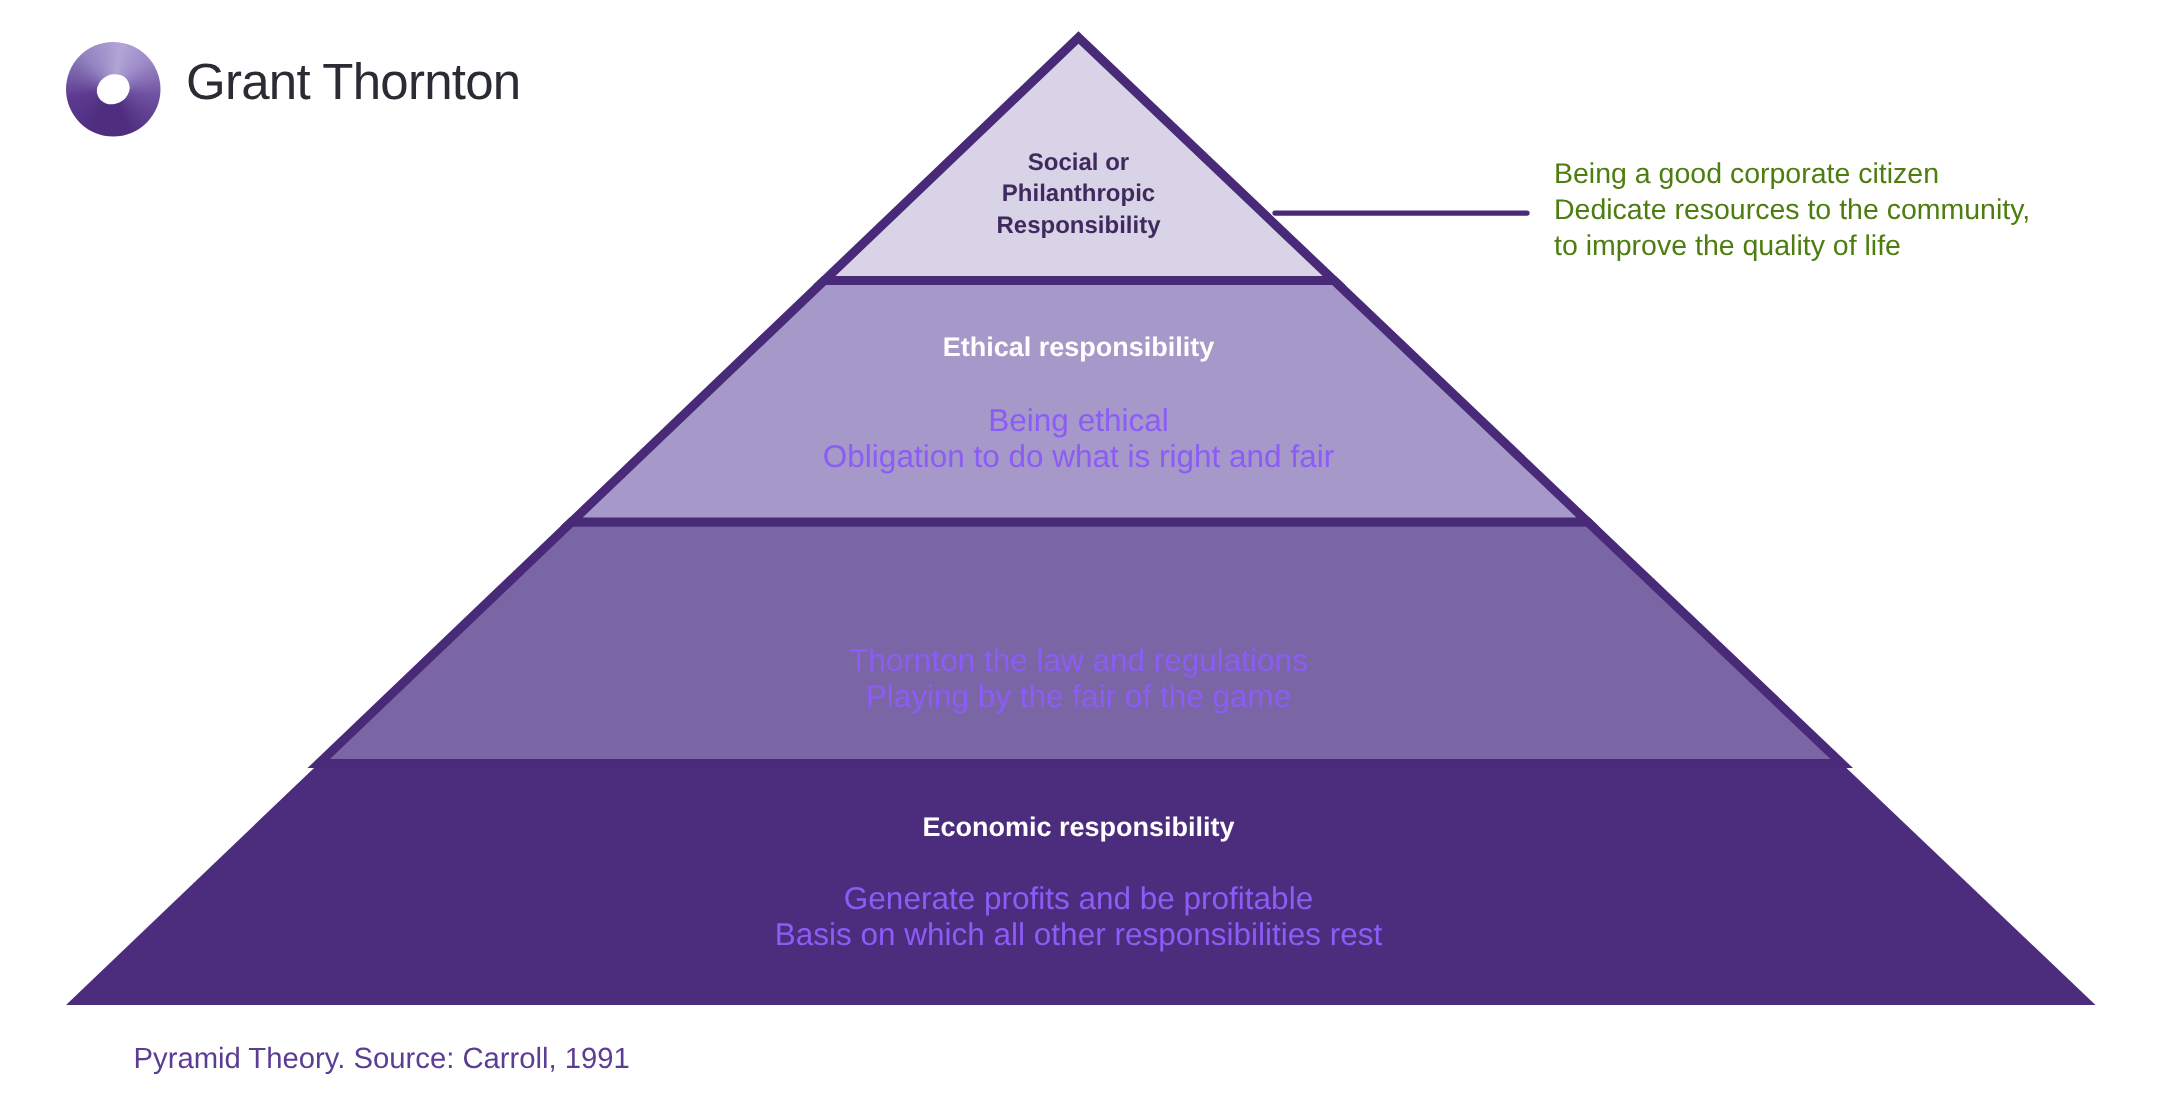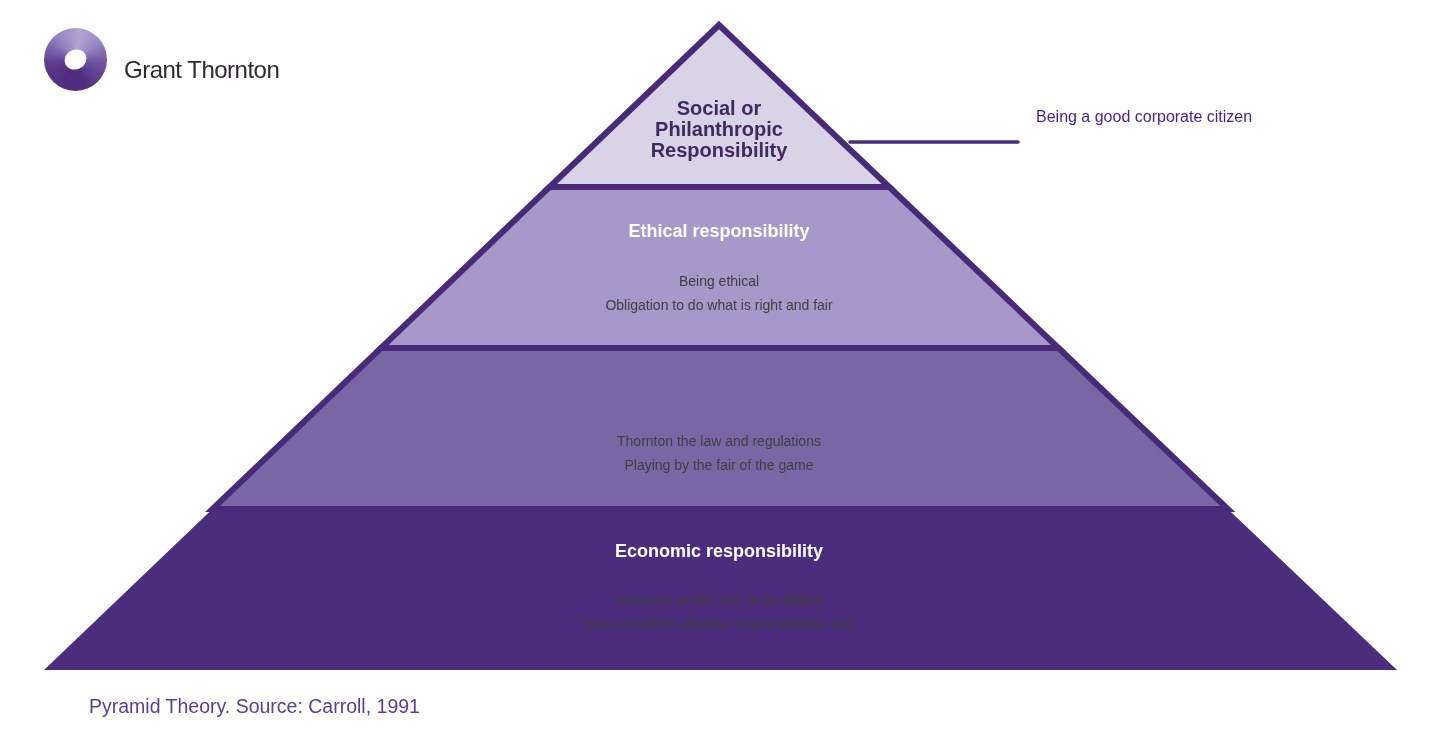--- a/index.html
+++ b/index.html
@@ -16,41 +16,40 @@
     background: conic-gradient(from 210deg,
       #4f2d7f 0deg, #5d3b90 50deg, #9383c1 110deg, #b2a5d6 160deg,
       #9c8ac8 200deg, #6e519f 250deg, #4f2d7f 310deg, #4f2d7f 360deg);
   }
   .roundel::after {
     content:""; position:absolute; inset:21px; background:#ffffff;
     border-radius:62% 45% 62% 45%; transform:rotate(18deg);
   }
   .brand-name {
     position:absolute; left:124px; top:36px;
-    font-size:24px; font-weight:500; letter-spacing:-0.5px;
+    font-size:34px; font-weight:500; letter-spacing:-0.5px;
     color:#2e2a33;
-    margin-top:20px;
   }
   
   .pyramid-svg { position:absolute; left:0; top:0; }
   
   .tier-text {
     position:absolute; left:719px; transform:translateX(-50%);
     width:720px; text-align:center;
   }
-  .tier1-title { top:98px; font-size:20px; font-weight:700; line-height:21px; color:#3f2a5e; }
+  .tier1-title { top:98px; font-size:16px; font-weight:700; line-height:21px; color:#3f2a5e; }
   .tier-title  { font-size:18px; font-weight:700; color:#ffffff; }
-  .tier-body   { font-size:14px; font-weight:400; line-height:24px; color:#404040; }
+  .tier-body   { font-size:21px; font-weight:400; line-height:24px; color:#8b5cf6; }
   #t2-title { top:221px; }  #t2-body { top:269px; }
   #t3-title { top:382px; }  #t3-body { top:429px; }
   #t4-title { top:541px; }  #t4-body { top:588px; }
   
   .annotation {
     position:absolute; left:1036px; top:105px; width:380px;
-    font-size:16px; font-weight:500; line-height:24px; color:#4c1d95;
+    font-size:19px; font-weight:500; line-height:24px; color:#4d7c0f;
   }
   
   .caption {
     position:absolute; left:45px; top:695px;
     font-size:19.5px; font-weight:400; color:#5c3d94;margin-left:44px;
   }
 </style>
 </head>
 <body>
 
@@ -85,17 +84,19 @@
   </div>
 
   <div class="tier-text tier-title" id="t4-title">Economic responsibility</div>
   <div class="tier-text tier-body" id="t4-body">
     <div>Generate profits and be profitable</div>
     <div>Basis on which all other responsibilities rest</div>
   </div>
 
   <div class="annotation">
     <div>Being a good corporate citizen</div>
+    <div>Dedicate resources to the community,</div>
+    <div>to improve the quality of life</div>
   </div>
 
   <div class="caption">Pyramid Theory. Source: Carroll, 1991</div>
 
 </div>
 
 </body></html>

